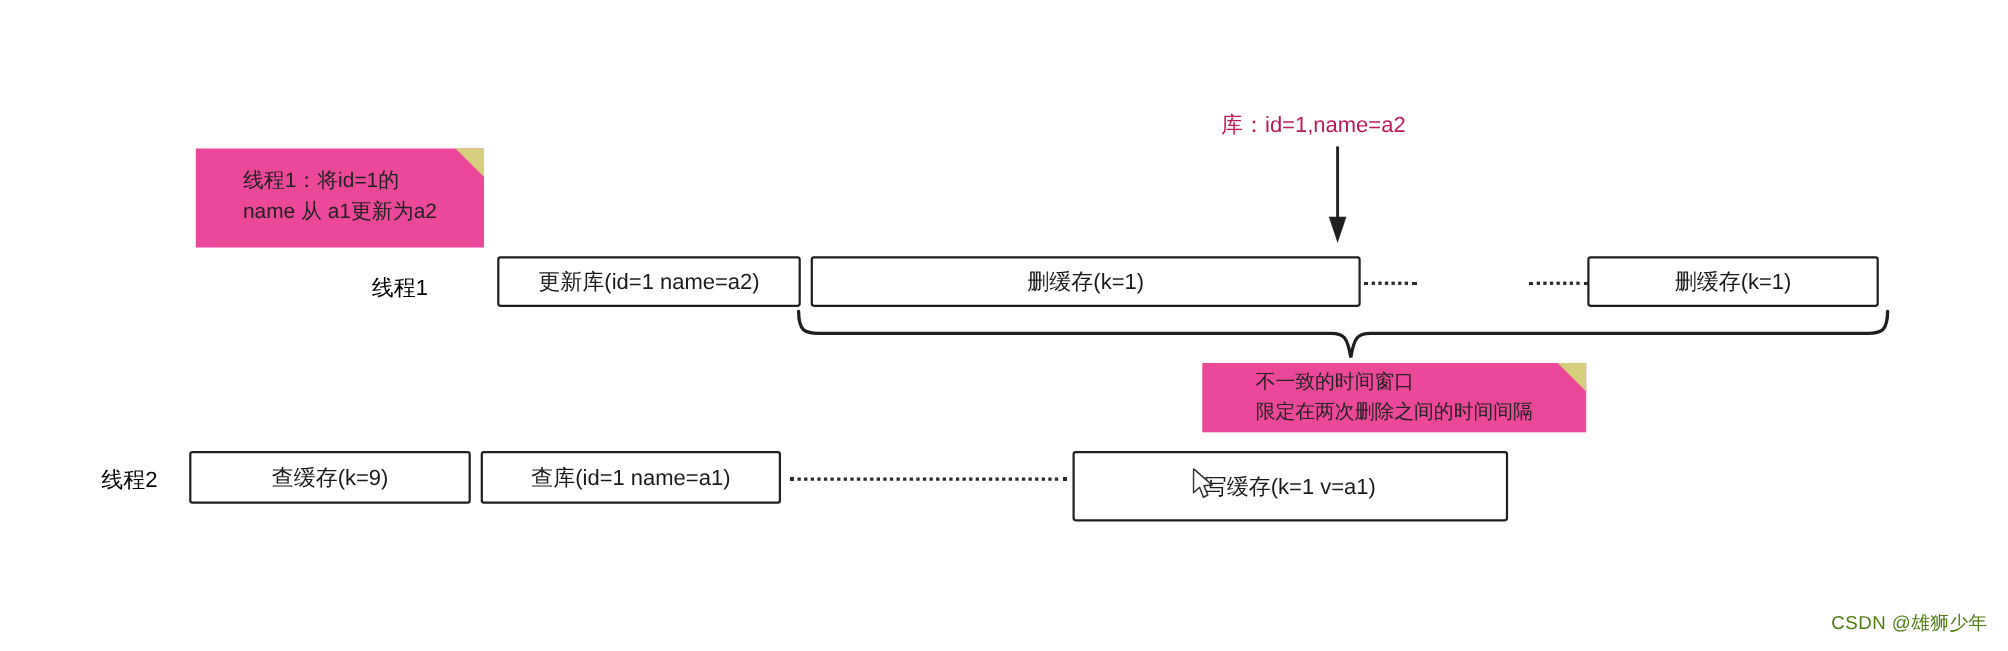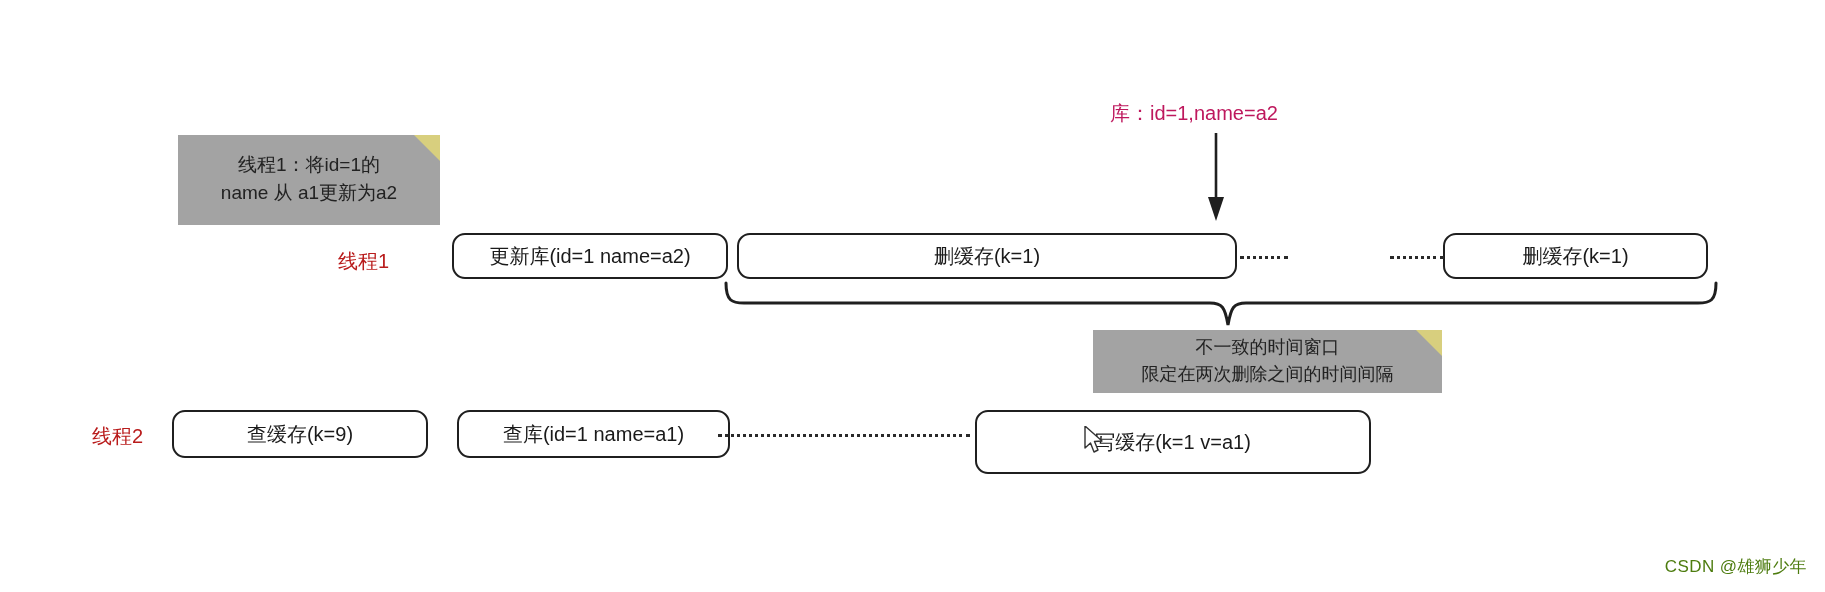--- a/index.html
+++ b/index.html
@@ -9,25 +9,24 @@
     font-family:"Liberation Sans","DejaVu Sans",sans-serif;
     position:relative;
     overflow:hidden;
     color:#1a1a1a;
   }
   .canvas{position:absolute;left:0;top:0;width:1825px;height:592px;}
 
   
   .note{
     position:absolute;
-    background:#a3a3a3;
+    background:#ec4899;
     line-height:1.45;
     font-size:19px;
     color:#222;
-    text-align:center;
     box-sizing:border-box;
     padding:10px 14px 12px 14px;
     white-space:pre-line;
   }
   .note .fold{
     position:absolute;
     top:0;right:0;
     width:0;height:0;
     border-left:26px solid transparent;
     border-top:26px solid #d8cf7e;
@@ -40,45 +39,45 @@
     left:1057px;top:330px;width:349px;height:63px;
     display:flex;align-items:center;justify-content:center;
     font-size:18px;
     margin-left:36px;
   }
 
   
   .lane-label{
     position:absolute;
     font-size:20px;
-    color:#b91c1c;
+    color:#000000;
     white-space:nowrap;
   }
   #label-thread1{left:338px;top:248px;}
   #label-thread2{left:92px;top:423px;}
 
   
   .box{
     position:absolute;
     border:2.6px solid #1f1f1f;
-    border-radius:13px;
+    border-radius:3px;
     background:#ffffff;
     display:flex;
     align-items:center;
     justify-content:center;
     font-size:20px;
     color:#1a1a1a;
     box-sizing:border-box;
     white-space:nowrap;
   }
   #box-update-db   {left:452px;top:233px;width:276px;height:46px;}
   #box-del-cache-1 {left:737px;top:233px;width:500px;height:46px;}
   #box-del-cache-2 {left:1443px;top:233px;width:265px;height:46px;}
   #box-query-cache {left:172px;top:410px;width:256px;height:48px;}
-  #box-query-db    {left:457px;top:410px;width:273px;height:48px;text-align:center;}
+  #box-query-db    {left:437px;top:410px;width:273px;height:48px;text-align:center;}
   #box-write-cache {left:975px;top:410px;width:396px;height:64px;}
 
   
   #db-annotation{
     position:absolute;left:1110px;top:100px;
     font-size:20px;color:#be185d;white-space:nowrap;
   }
   #db-arrow{position:absolute;left:1204px;top:133px;}
 
   

